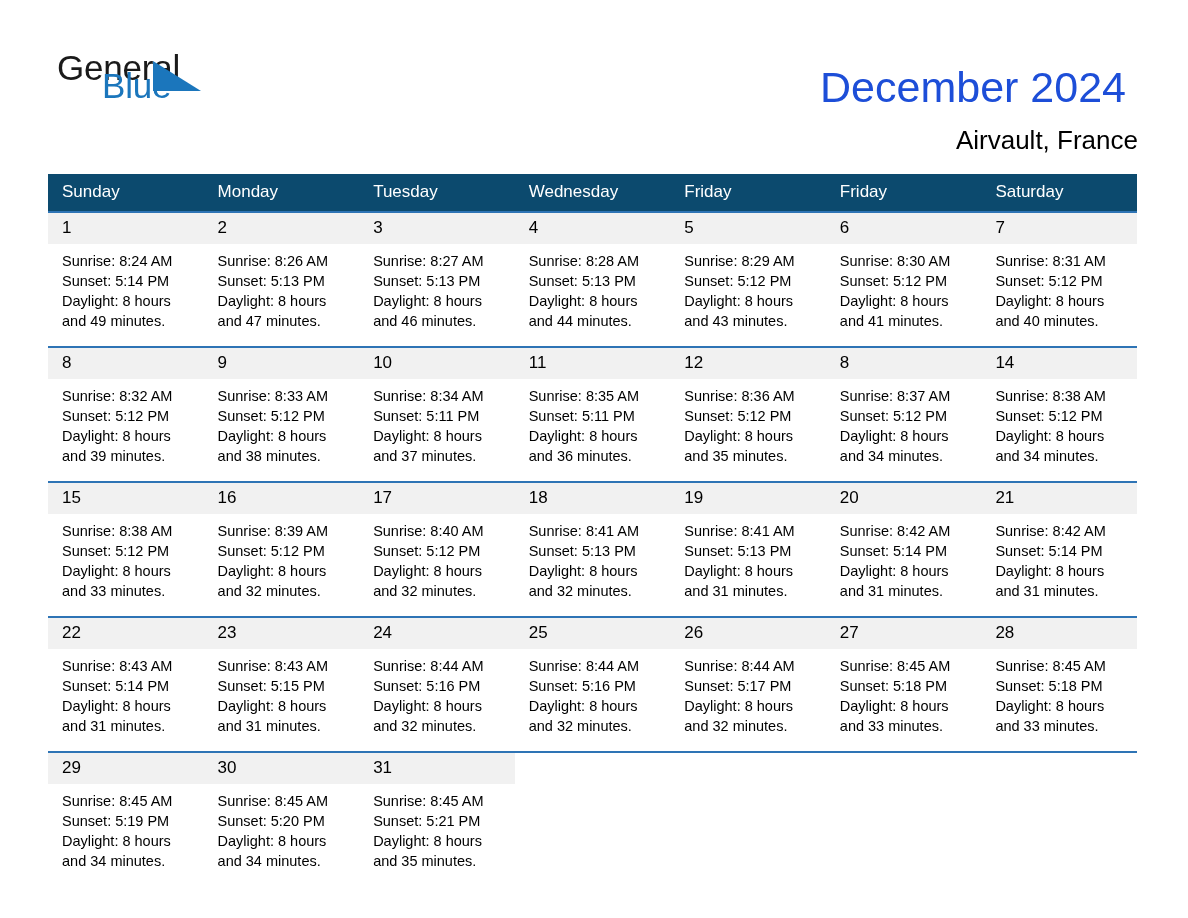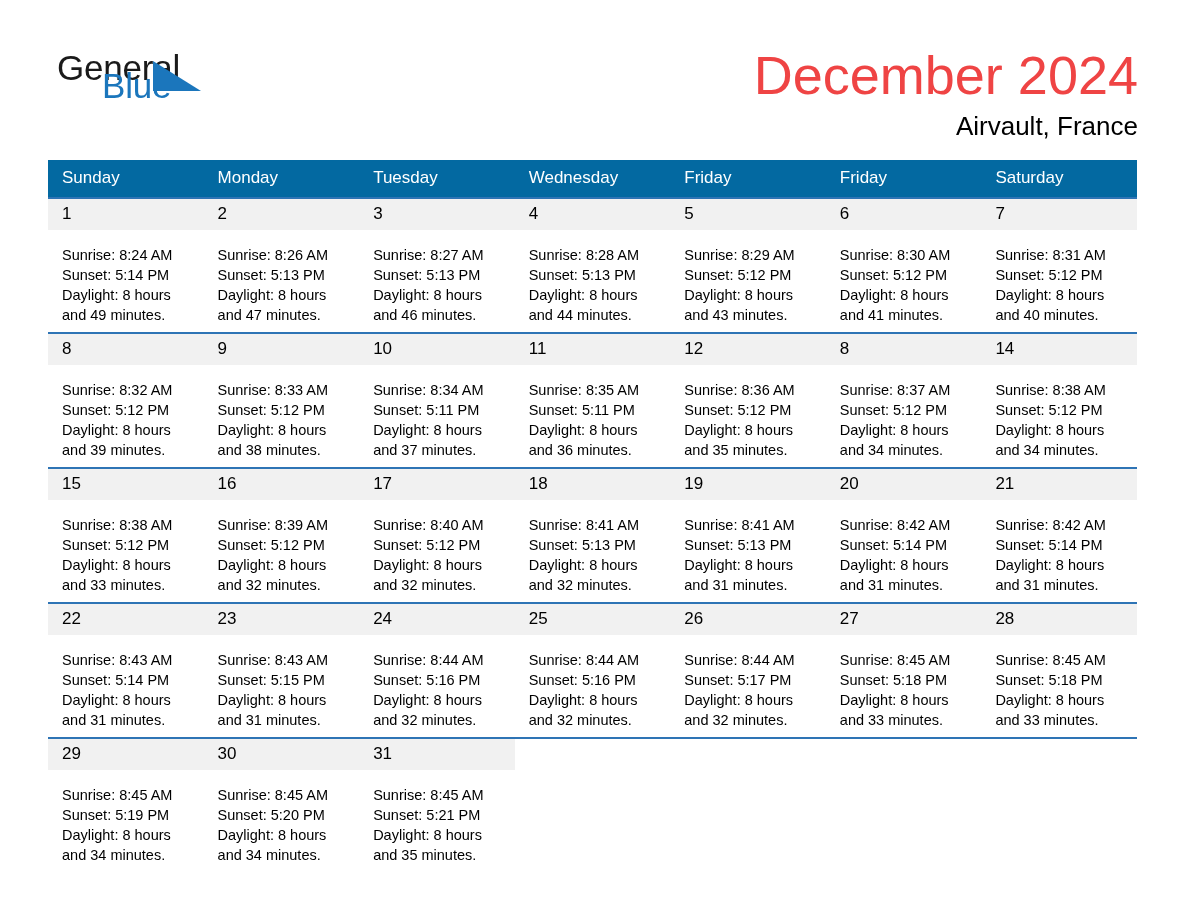--- a/index.html
+++ b/index.html
@@ -67,26 +67,26 @@
     width: 48px;
     height: 30px;
   }
 
   .titles {
     text-align: right;
     flex: 0 0 auto;
     padding-top: 2px;
   }
   .cal-title {
-    font-size: 54px;
+    font-size: 43px;
     line-height: 50px;
-    color: #ef4444;
+    color: #1d4ed8;
     white-space: nowrap;
     font-weight: normal;
-    margin: 0;
+    margin: 12px;
   }
   .cal-subtitle {
     font-size: 26px;
     line-height: 32px;
     color: #000000;
     white-space: nowrap;
     margin: 10px 0 0 0;
     font-weight: normal;
     text-align: right;
   }
@@ -94,21 +94,21 @@
   
   .calendar {
     margin: 18px 51px 0 48px;
     border-collapse: collapse;
     table-layout: fixed;
     width: 1089px;
   }
   .calendar col { width: 155.57px; }
 
   thead th {
-    background: #0369a1;
+    background: #0c4a6e;
     color: #ffffff;
     font-size: 17px;
     font-weight: normal;
     text-align: left;
     padding: 8px 0 9px 14px;
     line-height: 20px;
     box-sizing: border-box;
   }
 
   tbody tr.week-row > td {
@@ -138,21 +138,20 @@
     box-sizing: border-box;
     min-height: 31px;
   }
   .daycell.empty .daynum-bar { color: transparent; }
 
   .dayinfo {
     padding: 7px 8px 0 14px;
     font-size: 14.5px;
     line-height: 20px;
     color: #000000;
-    margin-top: 8px;
   }
   .dayinfo div { white-space: nowrap; }
 </style>
 </head>
 <body>
 
 <div class="page">
 
   <div class="header">
 

